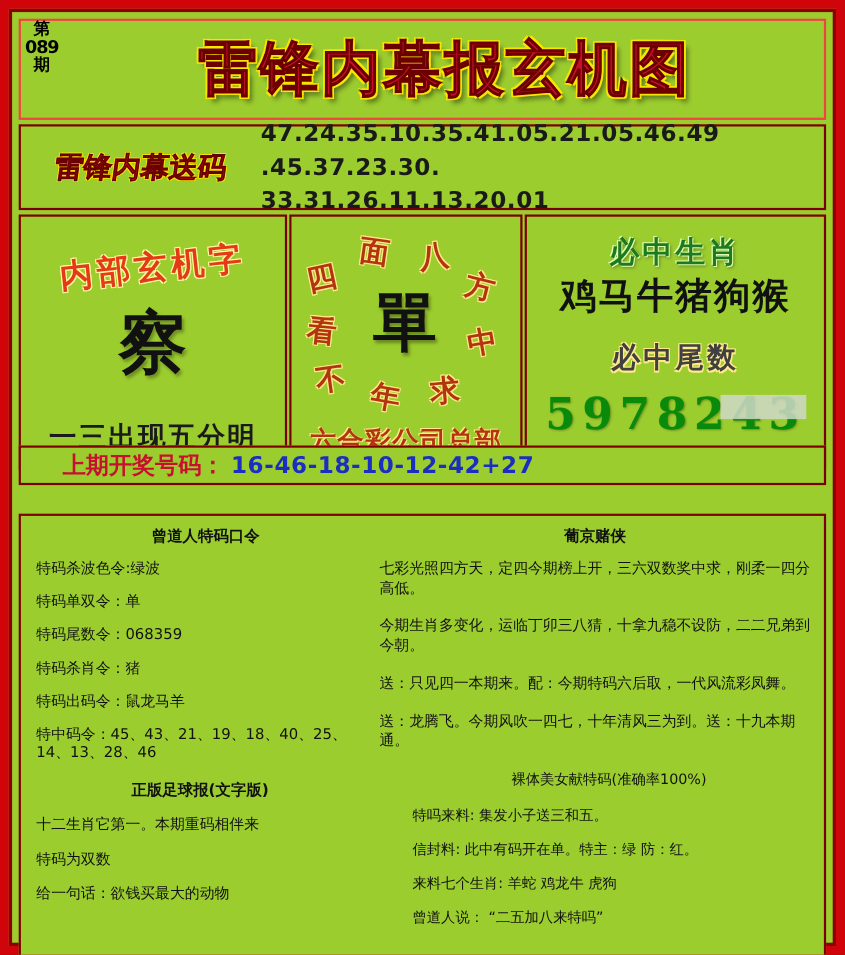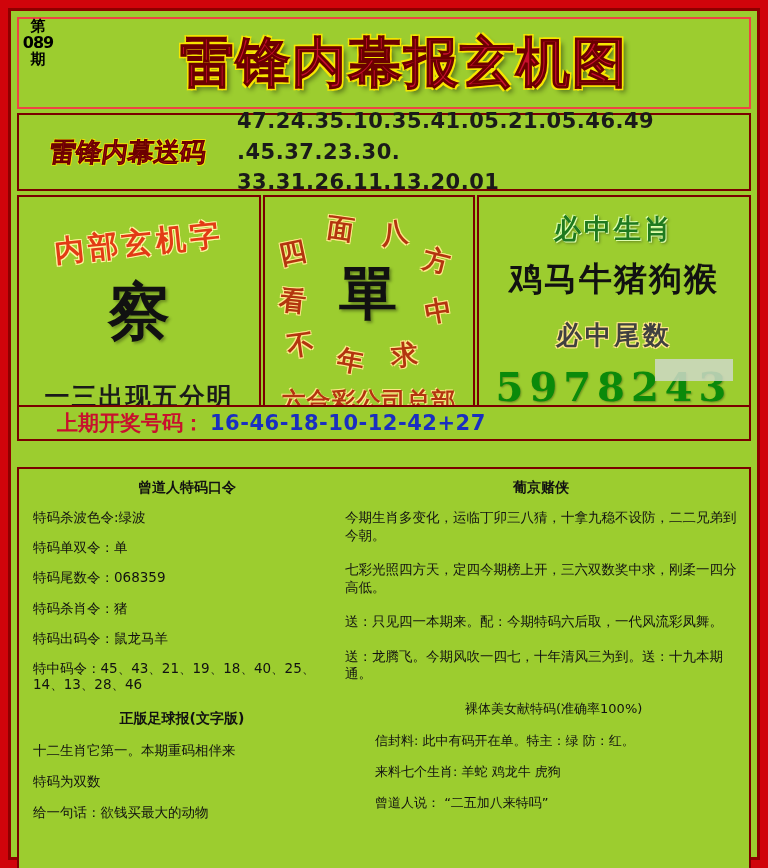--- a/index.html
+++ b/index.html
@@ -204,21 +204,20 @@
     margin-top: 14px;
     text-align: center;
     font-size: 27px;
     font-weight: bold;
     color: #1f7a1f;
     text-shadow: 1px 1px 0 #dfffb0, -1px -1px 0 #dfffb0, 2px 2px 3px rgba(0,0,0,0.35);
     letter-spacing: 3px;
     font-family: "DejaVu Sans", sans-serif;
   }
   .right-zodiac {
-    margin-top: 10px;
     text-align: center;
     font-size: 33px;
     font-weight: bold;
     color: #111;
     letter-spacing: 2px;
     font-family: "DejaVu Serif", serif;
   }
   .right-head2 {
     margin-top: 16px;
     text-align: center;
@@ -418,25 +417,26 @@
         <div class="kv">特码出码令：鼠龙马羊</div>
         <div class="kv wide">特中码令：45、43、21、19、18、40、25、14、13、28、46</div>
         <div class="sub-title">正版足球报(文字版)</div>
         <div class="para">十二生肖它第一。本期重码相伴来</div>
         <div class="para">特码为双数</div>
         <div class="para">给一句话：欲钱买最大的动物</div>
       </div>
 
       <div class="col-right">
         <div class="col-title">葡京赌侠</div>
+        <div class="rp">七彩光照四方天，定四今期榜上开，三六双数奖中求，刚柔一四分高低。</div>
         <div class="rp">今期生肖多变化，运临丁卯三八猜，十拿九稳不设防，二二兄弟到今朝。</div>
-        <div class="rp">七彩光照四方天，定四今期榜上开，三六双数奖中求，刚柔一四分高低。</div>
         <div class="rp">送：只见四一本期来。配：今期特码六后取，一代风流彩凤舞。</div>
         <div class="rp">送：龙腾飞。今期风吹一四七，十年清风三为到。送：十九本期通。</div>
         <div class="note-line">裸体美女献特码(准确率100%)</div>
+        <div class="rp-small">特吗来料: 集发小子送三和五。</div>
         <div class="rp-small">信封料: 此中有码开在单。特主：绿 防：红。</div>
         <div class="rp-small">来料七个生肖: 羊蛇 鸡龙牛 虎狗</div>
         <div class="rp-small">曾道人说： “二五加八来特吗”</div>
       </div>
 
     </div>
 
   </div>
 </div>
 

